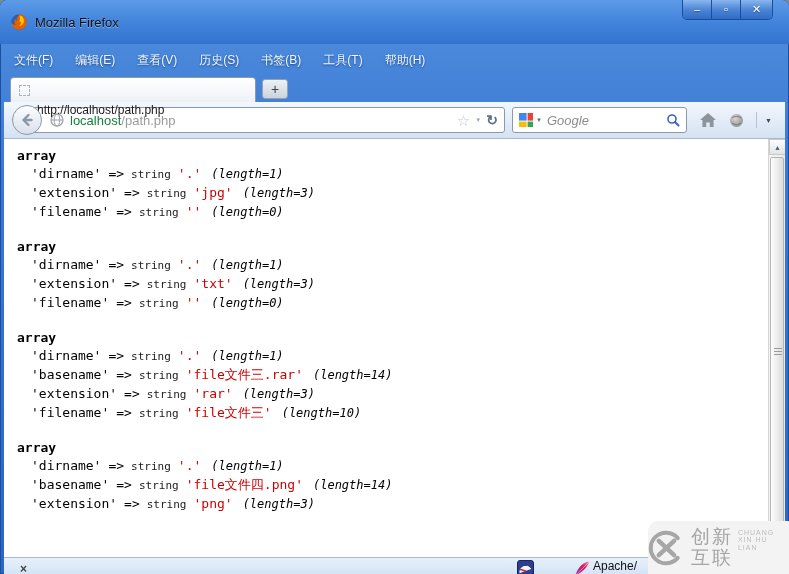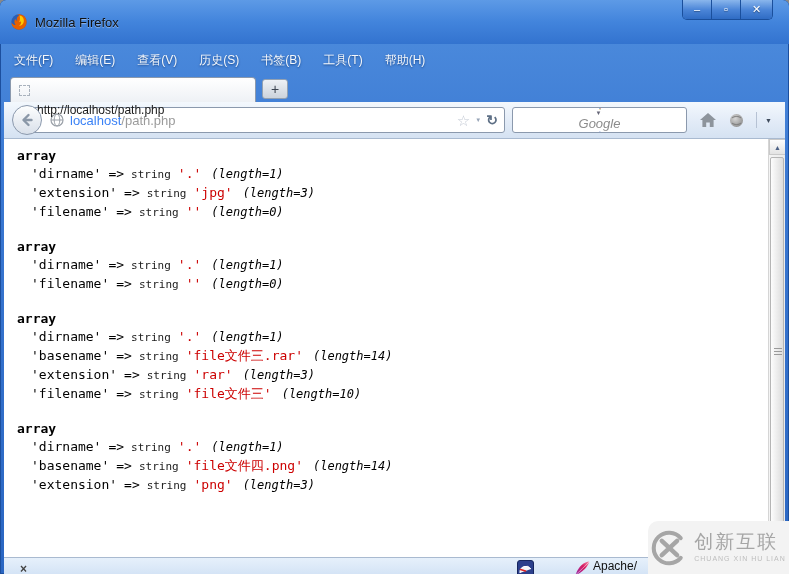--- a/index.html
+++ b/index.html
@@ -37,28 +37,28 @@
     background:linear-gradient(180deg,#eef1f5,#ccd3dc);border:1px solid #93a1b2;border-radius:3px;
     display:flex;align-items:center;justify-content:center;font-size:14px;color:#3c4450;line-height:1;}
   
   .navbar{height:37px;margin:0 4px;background:linear-gradient(180deg,#f3f8fd 0%,#e2ebf7 55%,#d5e2f2 100%);
     border-bottom:1px solid #a9bad0;display:flex;align-items:center;padding:0 8px;}
   .back-btn{width:30px;height:30px;border-radius:50%;flex:none;z-index:2;
     background:linear-gradient(180deg,#fdfefe,#d9e0ea);border:1px solid #8b99ad;
     display:flex;align-items:center;justify-content:center;}
   .url-bar{width:478px;height:26px;margin-left:-15px;background:#fff;border:1px solid #8b99ad;
     border-radius:3px;display:flex;align-items:center;padding:0 6px 0 22px;}
-  .url-host{font-size:13px;color:#3b82f6;}
+  .url-host{font-size:13px;color:#15803d;}
   .url-path{font-size:13px;color:#9b9b9b;}
   .url-spacer{flex:1;}
   .icon-star{font-size:15px;color:#c3c9d4;line-height:1;}
   .mini-caret{font-size:6px;color:#98a5b8;margin:0 5px;line-height:1;}
   .icon-refresh{font-size:14px;color:#5d6f85;font-weight:bold;line-height:1;}
   .search-box{width:175px;height:26px;margin-left:7px;background:#fff;border:1px solid #8b99ad;
-    border-radius:3px;display:flex;align-items:center;padding:0 6px;flex-direction:column;}
+    border-radius:3px;display:flex;align-items:center;padding:0 6px;}
   .search-caret{font-size:6px;color:#667;margin:0 5px 0 3px;line-height:1;}
   .search-placeholder{font-size:13px;font-style:italic;color:#8c8c8c;flex:1;}
   .tb-icon{margin-left:12px;flex:none;display:flex;align-items:center;justify-content:center;}
   .vsep{width:1px;height:16px;background:#b6c2d4;margin-left:12px;flex:none;}
   .overflow-caret{font-size:7px;color:#3f4b5c;margin-left:8px;line-height:1;}
   
   .content{position:relative;height:418px;margin:0 4px;background:#fff;overflow:hidden;}
   .vd-wrap{padding:8px 24px 0 13px;font-family:"DejaVu Sans Mono",monospace;font-size:13px;color:#000;}
   .vd-block{margin-bottom:16px;}
   .vd-header{font-weight:bold;line-height:18px;}
@@ -88,21 +88,21 @@
   .gauge{left:513px;}
   .feather{left:570px;}
   .server-text{position:absolute;left:589px;top:1px;font-size:12px;color:#111;white-space:nowrap;}
   
   .bottomstrip{height:8px;margin:0;background:linear-gradient(180deg,#f6fafe,#dce7f4);
     border-top:1px solid #c0cfe2;}
   
   .watermark{position:absolute;right:0;bottom:0;width:141px;height:53px;background:#f3f3f3;
     border-top-left-radius:10px;z-index:50;display:flex;align-items:center;justify-content:center;gap:7px;}
   .wm-logo{flex:none;}
-  .wm-text{display:flex;flex-direction:column;line-height:1.1;}
+  .wm-text{display:flex;flex-direction:row;line-height:1.1;}
   .wm-cn{font-size:19px;color:#a6a6a6;letter-spacing:2px;font-weight:500;}
   .wm-en{font-size:7px;color:#bdbdbd;letter-spacing:1px;margin-top:2px;}
 </style>
 </head>
 <body>
 
 <div class="window">
 
   <div class="titlebar">
     <svg class="fx-icon" viewBox="0 0 20 20">
@@ -206,20 +206,21 @@
       <div class="vd-block">
         <div class="vd-header">array</div>
         <div class="vd-line"><span class="vd-key">'dirname'</span><span class="vd-arrow">=&gt;</span><span class="vd-type">string</span><span class="vd-value">'.'</span><span class="vd-length">(length=1)</span></div>
         <div class="vd-line"><span class="vd-key">'extension'</span><span class="vd-arrow">=&gt;</span><span class="vd-type">string</span><span class="vd-value">'jpg'</span><span class="vd-length">(length=3)</span></div>
         <div class="vd-line"><span class="vd-key">'filename'</span><span class="vd-arrow">=&gt;</span><span class="vd-type">string</span><span class="vd-value">''</span><span class="vd-length">(length=0)</span></div>
       </div>
 
       <div class="vd-block">
         <div class="vd-header">array</div>
         <div class="vd-line"><span class="vd-key">'dirname'</span><span class="vd-arrow">=&gt;</span><span class="vd-type">string</span><span class="vd-value">'.'</span><span class="vd-length">(length=1)</span></div>
+        <div class="vd-line"><span class="vd-key">'extension'</span><span class="vd-arrow">=&gt;</span><span class="vd-type">string</span><span class="vd-value">'txt'</span><span class="vd-length">(length=3)</span></div>
         <div class="vd-line"><span class="vd-key">'filename'</span><span class="vd-arrow">=&gt;</span><span class="vd-type">string</span><span class="vd-value">''</span><span class="vd-length">(length=0)</span></div>
       </div>
 
       <div class="vd-block">
         <div class="vd-header">array</div>
         <div class="vd-line"><span class="vd-key">'dirname'</span><span class="vd-arrow">=&gt;</span><span class="vd-type">string</span><span class="vd-value">'.'</span><span class="vd-length">(length=1)</span></div>
         <div class="vd-line"><span class="vd-key">'basename'</span><span class="vd-arrow">=&gt;</span><span class="vd-type">string</span><span class="vd-value">'file文件三.rar'</span><span class="vd-length">(length=14)</span></div>
         <div class="vd-line"><span class="vd-key">'extension'</span><span class="vd-arrow">=&gt;</span><span class="vd-type">string</span><span class="vd-value">'rar'</span><span class="vd-length">(length=3)</span></div>
         <div class="vd-line"><span class="vd-key">'filename'</span><span class="vd-arrow">=&gt;</span><span class="vd-type">string</span><span class="vd-value">'file文件三'</span><span class="vd-length">(length=10)</span></div>
       </div>

